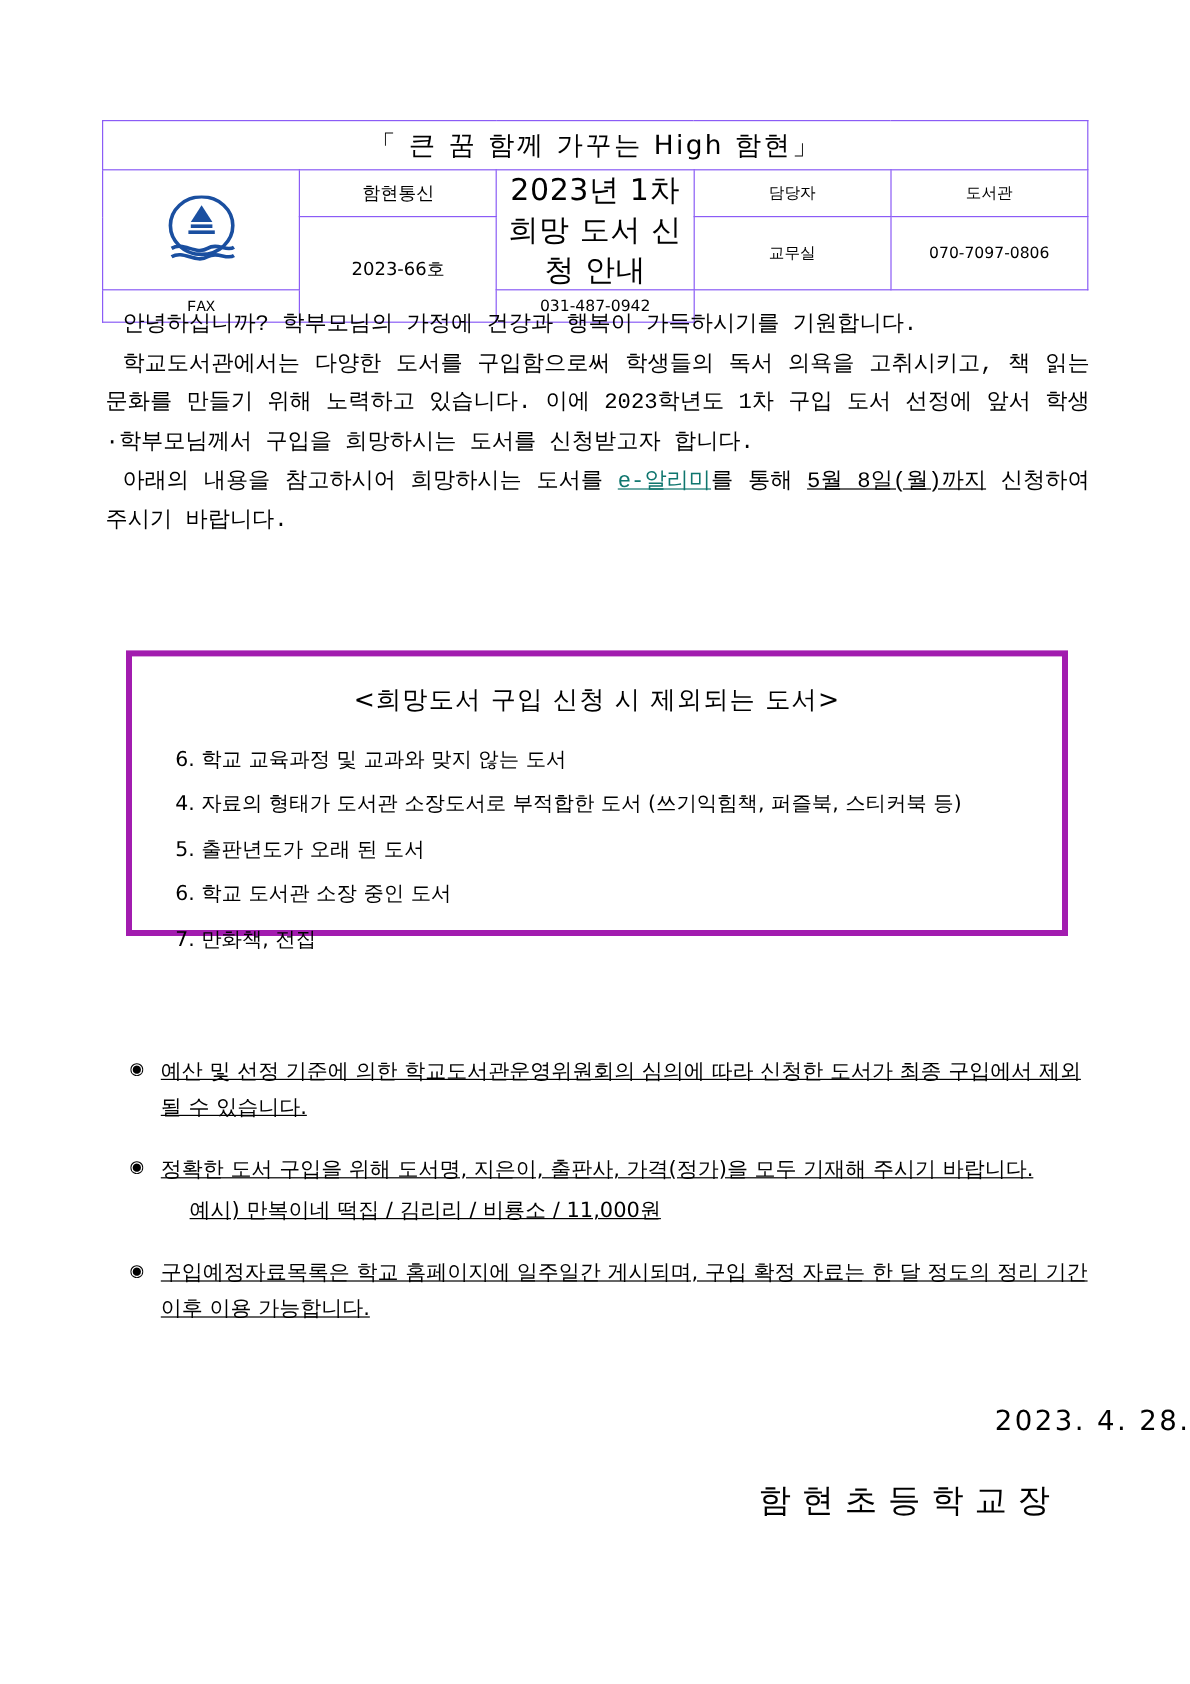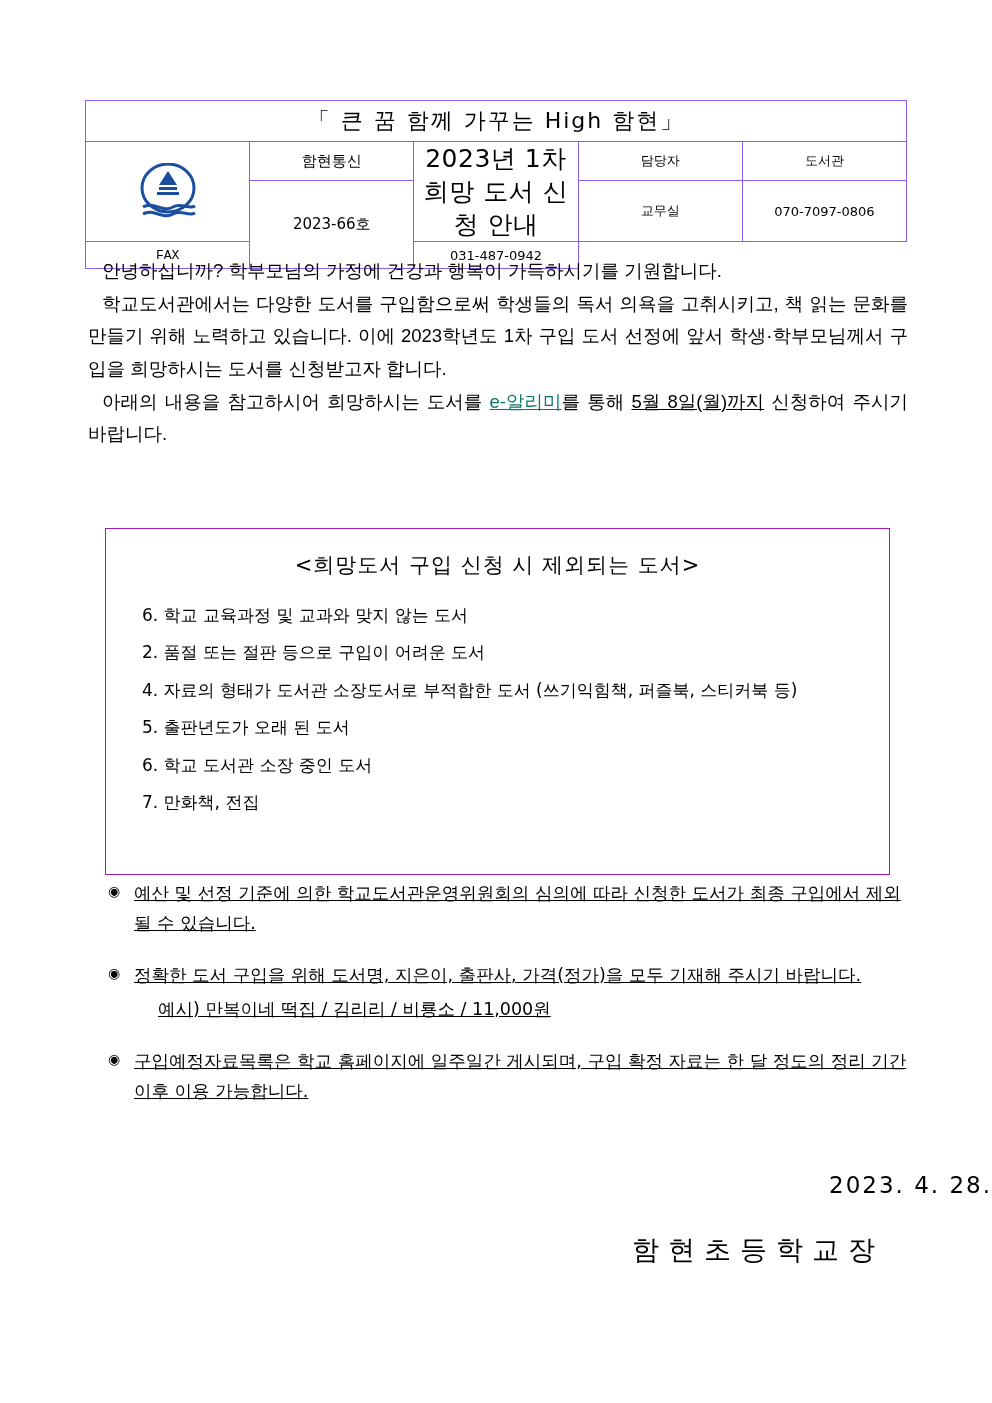--- a/index.html
+++ b/index.html
@@ -82,43 +82,43 @@
     font-family: "DejaVu Sans", sans-serif;
   }
 
   
   .body-text {
     position: absolute;
     left: 88px;
     top: 255px;
     width: 820px;
     font-size: 18.5px;
-    font-family: Liberation Sans, sans-serif;
+    font-family: Liberation Mono, monospace;
     line-height: 1.74;
     text-align: justify;
   }
   .body-text p {
     margin: 0 0 1px 0;
     text-indent: 14px;
   }
   .u-link {
     text-decoration: underline;
   }
   .blue {
     color: #0f766e;
   }
 
   
   .excl-box {
     position: absolute;
     left: 105px;
-    top: 528px;
+    top: 542px;
     width: 785px;
-    height: 347px;
-    border: 1px solid #a21caf;
+    height: 238px;
+    border: 5px solid #a21caf;
     box-sizing: border-box;
   }
   .excl-title {
     text-align: center;
     font-size: 21px;
     font-family: "DejaVu Sans", sans-serif;
     margin-top: 22px;
     letter-spacing: 1px;
   }
   .excl-list {
@@ -229,21 +229,20 @@
   <div class="body-text">
     <p>안녕하십니까? 학부모님의 가정에 건강과 행복이 가득하시기를 기원합니다.</p>
     <p>학교도서관에서는 다양한 도서를 구입함으로써 학생들의 독서 의욕을 고취시키고, 책 읽는 문화를 만들기 위해 노력하고 있습니다. 이에 2023학년도 1차 구입 도서 선정에 앞서 학생·학부모님께서 구입을 희망하시는 도서를 신청받고자 합니다.</p>
     <p><span>아래의 내용을 참고하시어 희망하시는 도서를 </span><span class="blue u-link">e-알리미</span><span>를 통해 </span><span class="u-link">5월 8일(월)까지</span><span> 신청하여 주시기 바랍니다.</span></p>
   </div>
 
   <div class="excl-box">
     <div class="excl-title">&lt;희망도서 구입 신청 시 제외되는 도서&gt;</div>
     <ul class="excl-list">
       <li>6. 학교 교육과정 및 교과와 맞지 않는 도서</li>
-      <li>2. 품절 또는 절판 등으로 구입이 어려운 도서</li>
       <li>4. 자료의 형태가 도서관 소장도서로 부적합한 도서 (쓰기익힘책, 퍼즐북, 스티커북 등)</li>
       <li>5. 출판년도가 오래 된 도서</li>
       <li>6. 학교 도서관 소장 중인 도서</li>
       <li>7. 만화책, 전집</li>
     </ul>
   </div>
 
   <div class="notes">
     <div class="note">
       <div class="note-bullet">◉</div>

